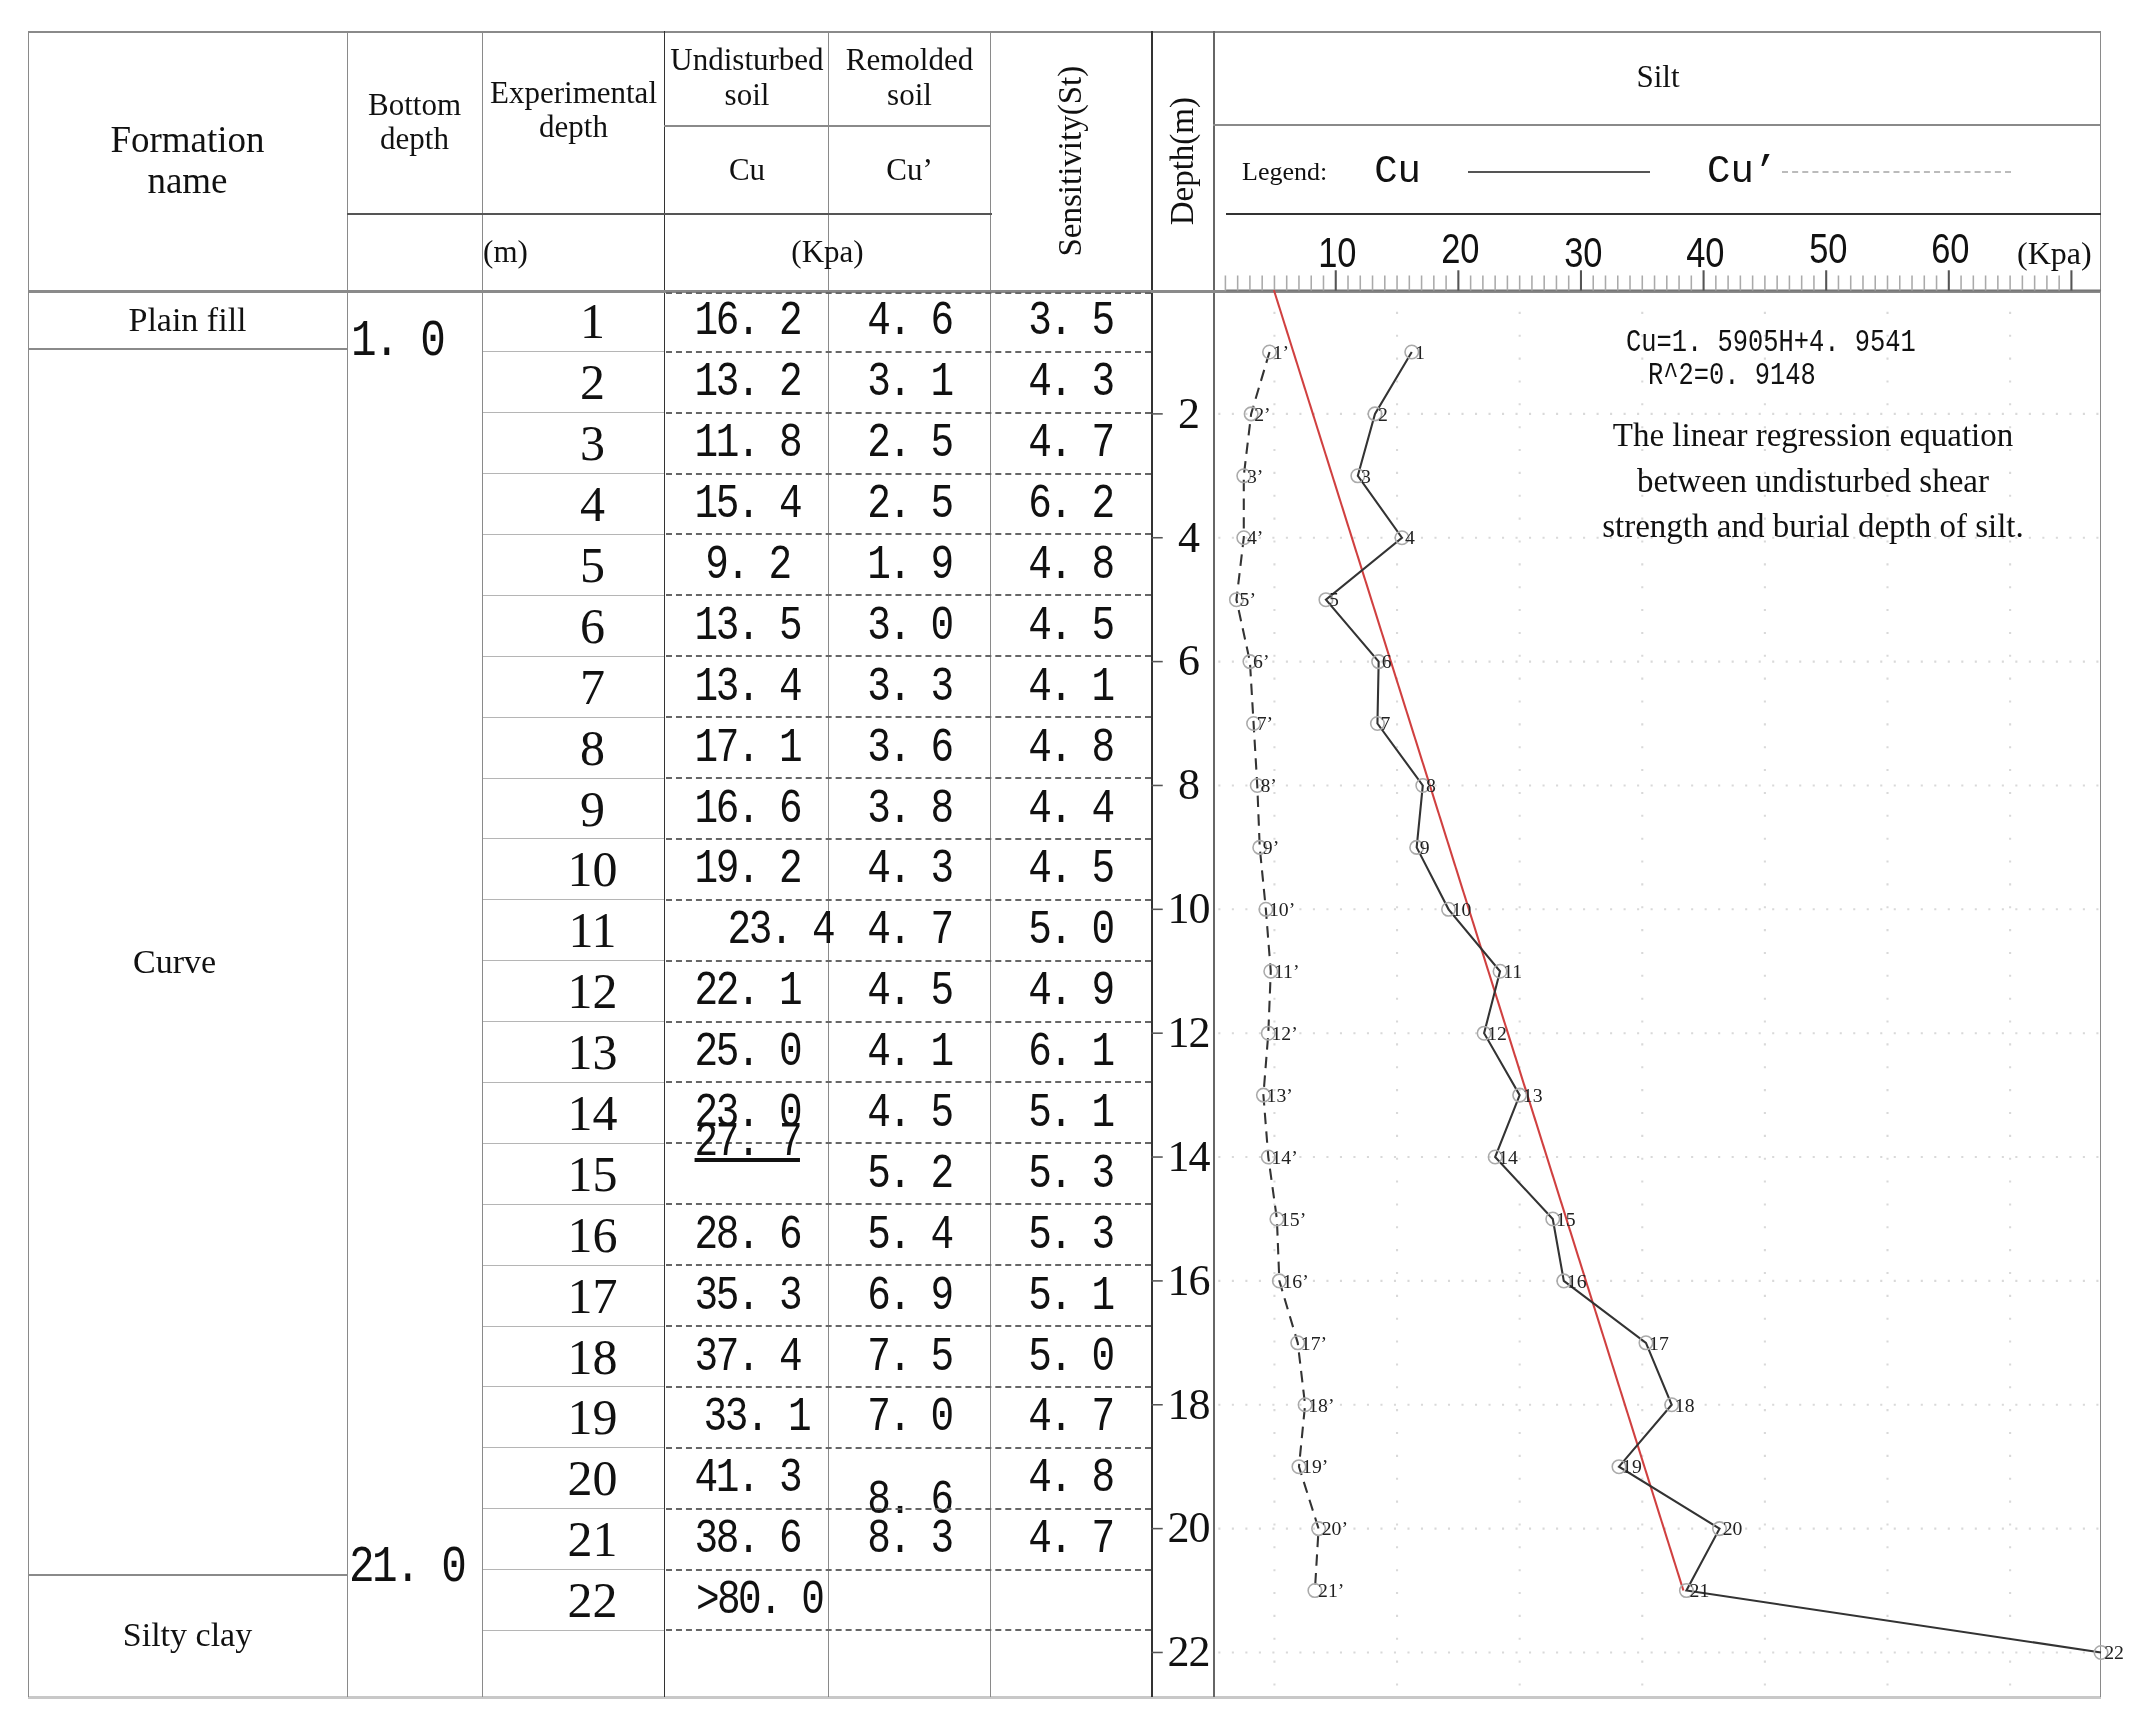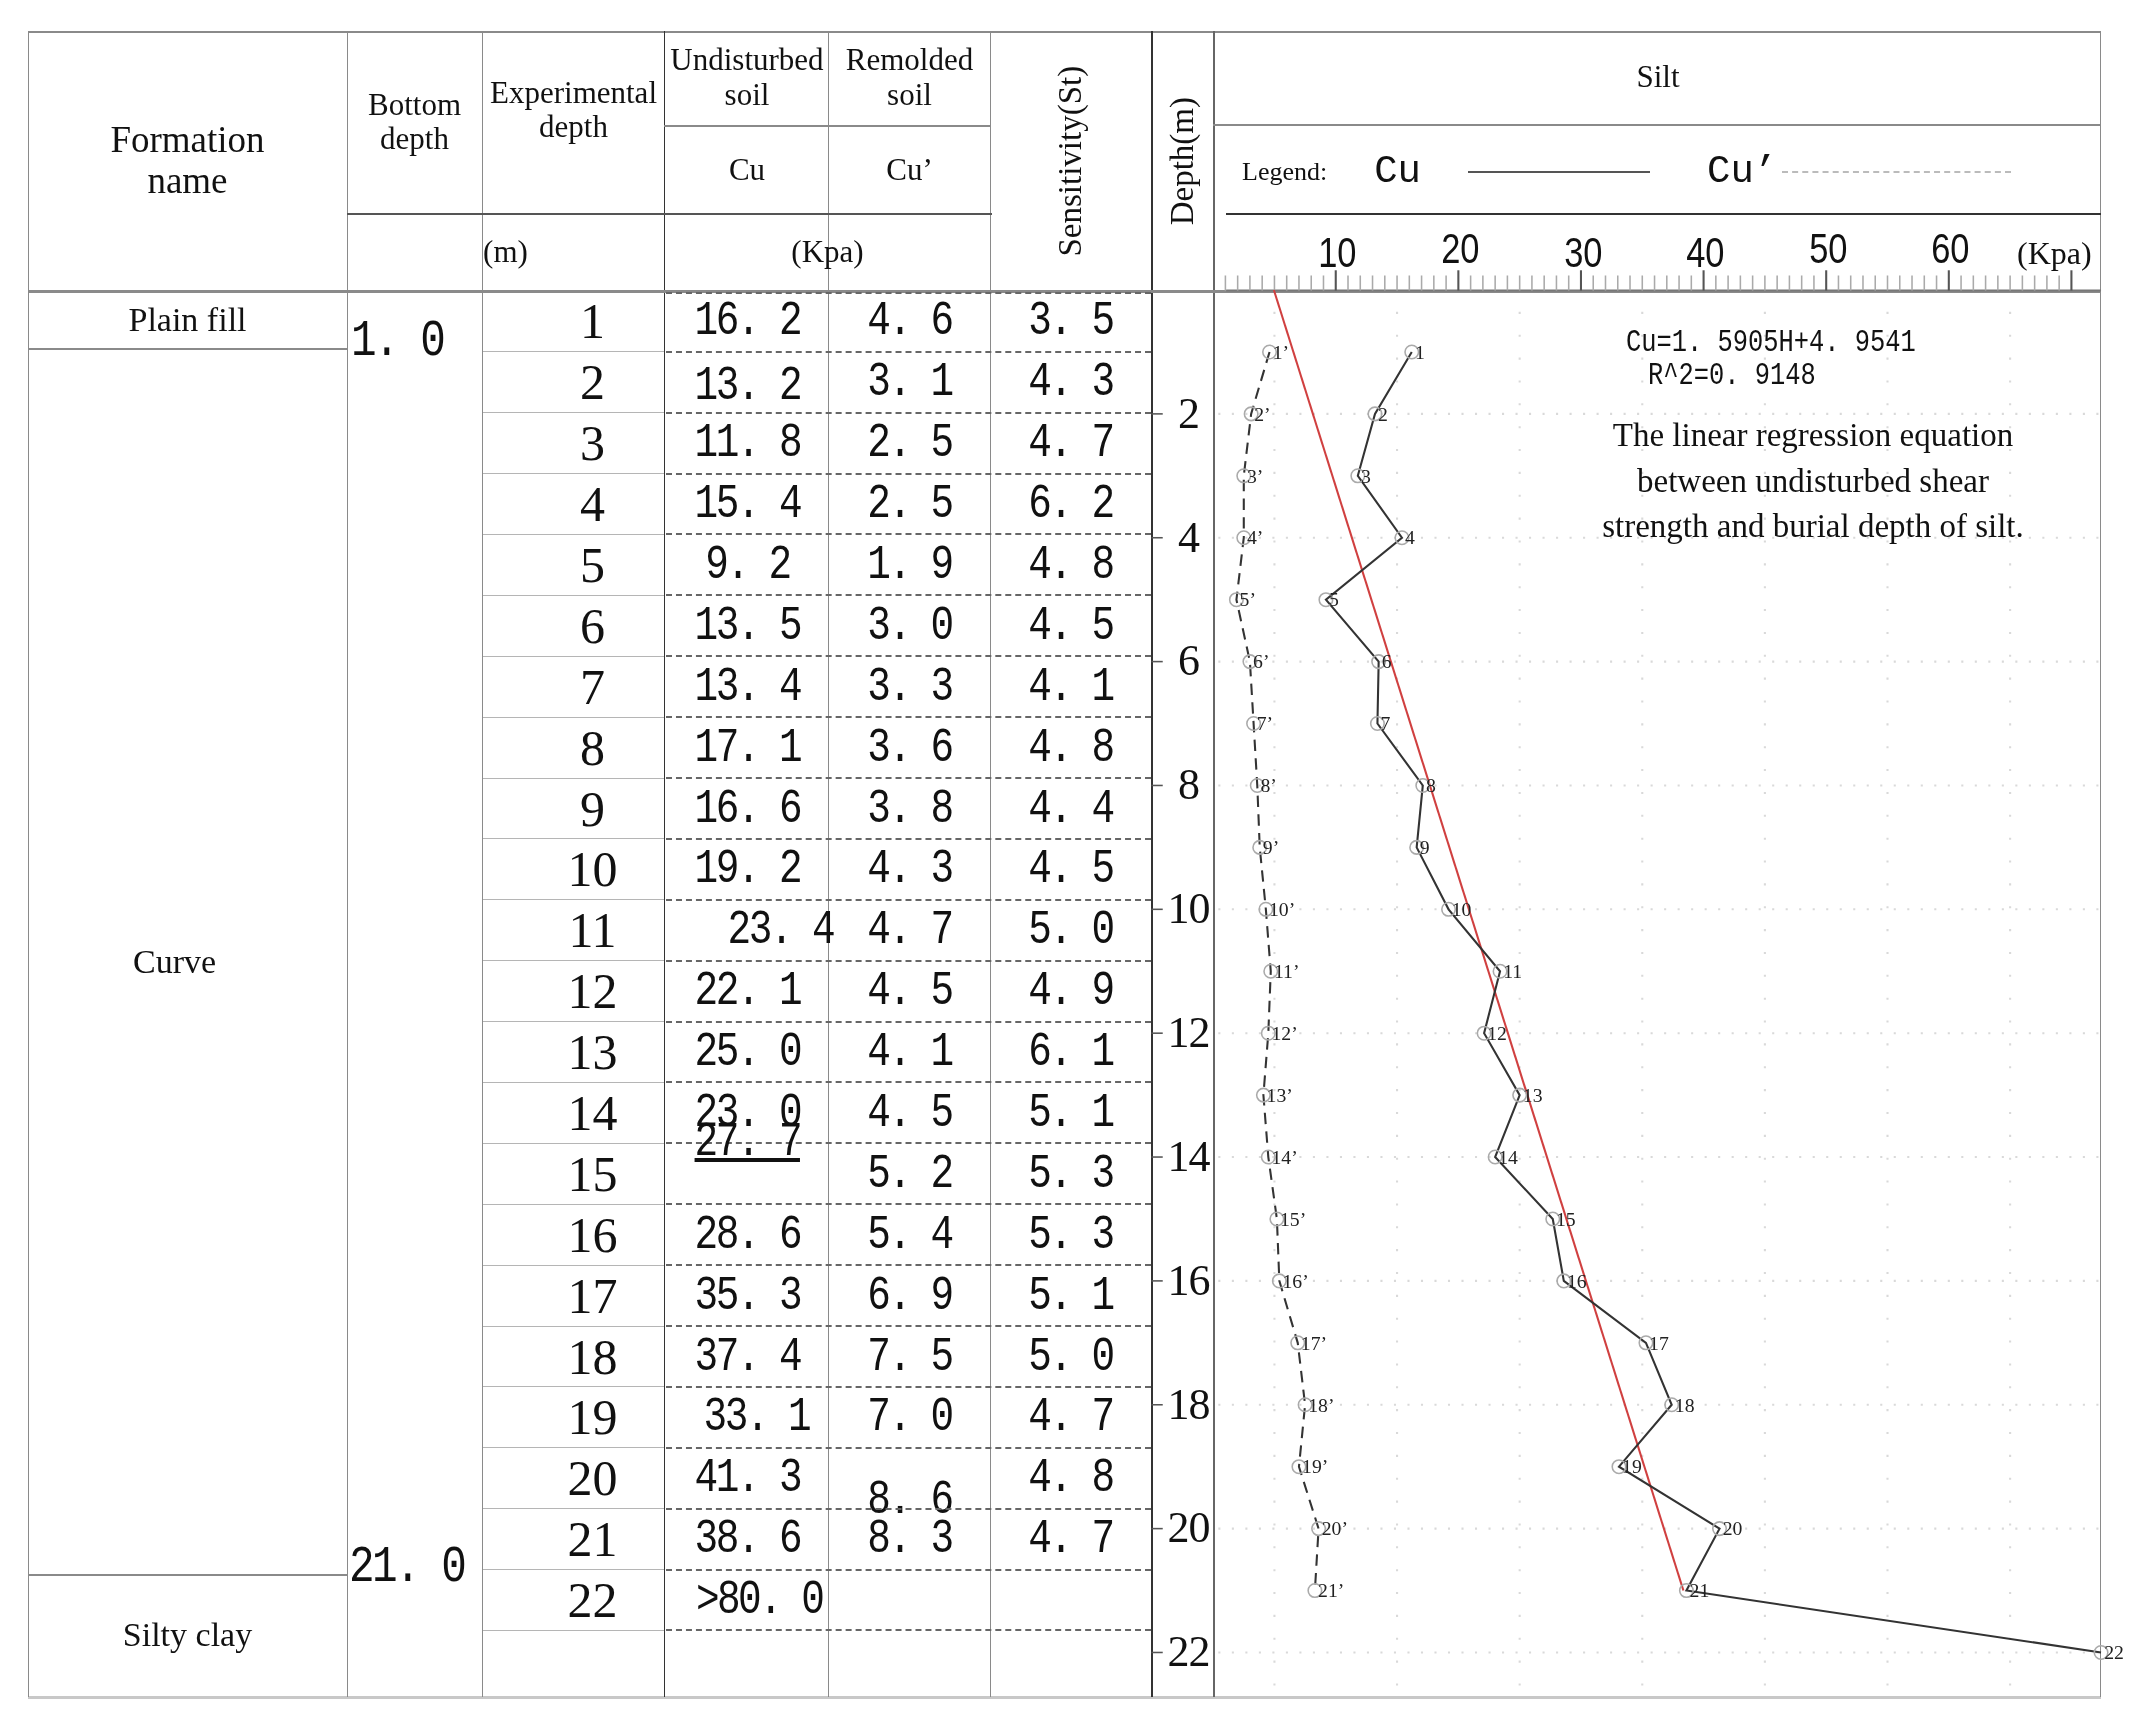--- a/index.html
+++ b/index.html
@@ -104,21 +104,21 @@
     <div class="cell" style="left:830px;top:291px;width:159px;height:61px;">
       <span class="num">4. 6</span>
     </div>
     <div class="cell" style="left:991px;top:291px;width:159px;height:61px;">
       <span class="num">3. 5</span>
     </div>
     <div class="hl thin" style="left:483px;top:351px;width:181px;border-color:#b5b5b5;"></div>
     <div class="hl dash" style="left:666px;top:351px;width:485px;border-top-width:2.1px;border-color:#666;"></div>
     <div class="abs" style="left: 483px; top: 352px; width: 668px; height: 61px; pointer-events: none;"></div>
     <div class="cell expnum" style="left:483px;top:352px;width:177px;height:61px;justify-content:center;padding-left:42px;box-sizing:border-box;">2</div>
-    <div class="cell" style="left:666px;top:352px;width:162px;height:61px;align-items:flex-end;">
+    <div class="cell" style="left:666px;top:352px;width:162px;height:61px;">
       <span class="num">13. 2</span>
     </div>
     <div class="cell" style="left:830px;top:352px;width:159px;height:61px;">
       <span class="num">3. 1</span>
     </div>
     <div class="cell" style="left:991px;top:352px;width:159px;height:61px;">
       <span class="num">4. 3</span>
     </div>
     <div class="hl thin" style="left:483px;top:412px;width:181px;border-color:#b5b5b5;"></div>
     <div class="hl dash" style="left:666px;top:412px;width:485px;border-top-width:2.1px;border-color:#666;"></div>

